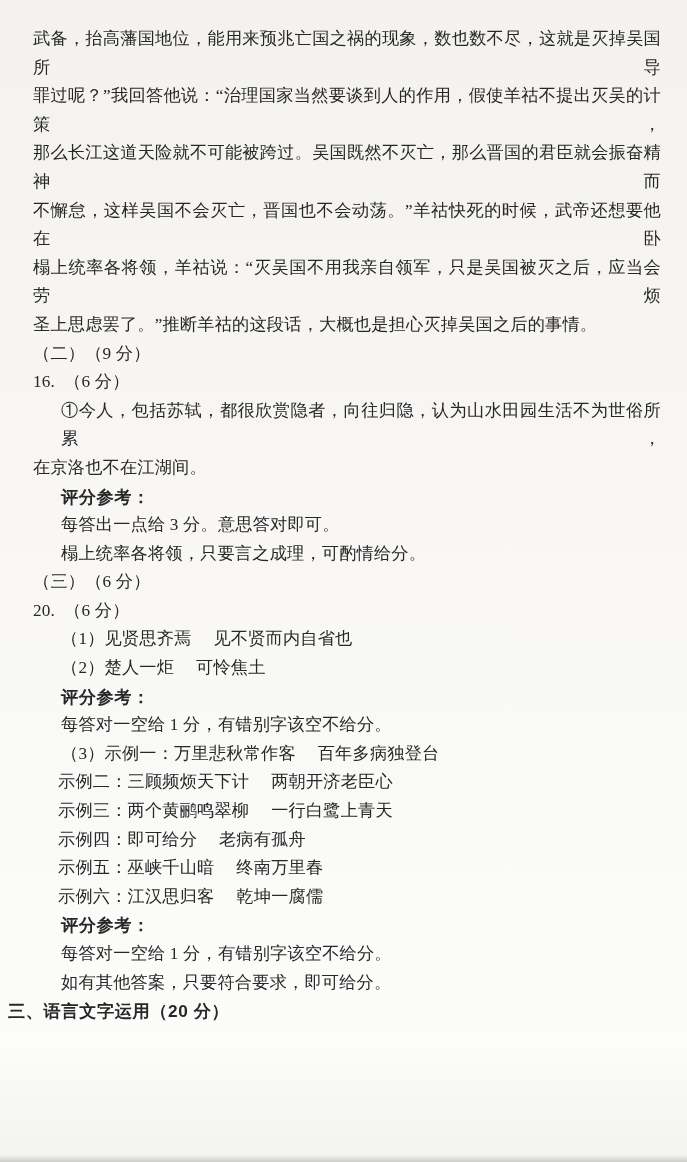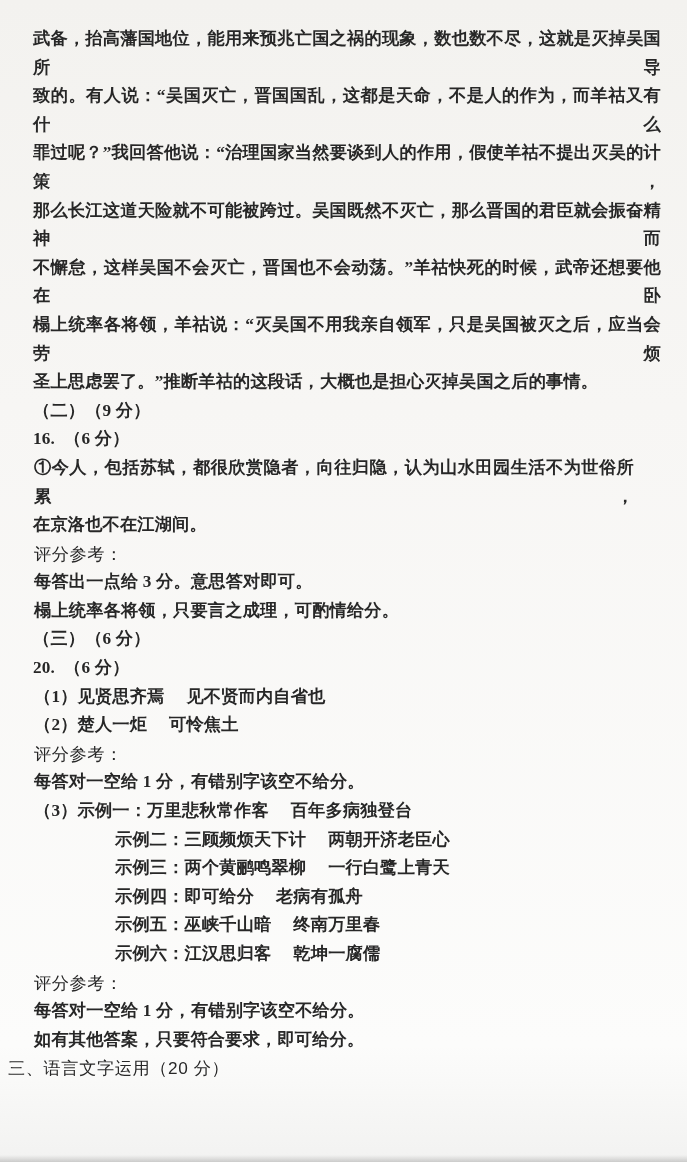--- a/index.html
+++ b/index.html
@@ -16,27 +16,26 @@
   }
   .doc-body { padding-top: 25px; }
   .line {
     margin-left: 33px;
     margin-right: 18px;
     font-size: 17.2px;
     line-height: 28.6px;
     min-height: 28.6px;
     white-space: pre-wrap;
     letter-spacing: 0.2px;
-    font-weight: bold;
   }
-  .ind1 { margin-left: 34px; }
-  .ind2 { margin-left: 115px; }
+  .ind1 { margin-left: 61px; }
+  .ind2 { margin-left: 58px; }
   .outdent { margin-left: 8px; }
   .bold {
-    font-weight: 400;
+    font-weight: 700;
     font-family: "Liberation Sans", "DejaVu Sans", sans-serif;
     letter-spacing: 0.6px;
   }
   .fill {
     width: 628px;
     margin-right: 0;
     text-align: justify;
     text-align-last: justify;
   }
   .ind1.fill { width: 600px; }
@@ -46,21 +45,20 @@
     height: 7px;
     background: linear-gradient(180deg, rgba(0,0,0,0) 0%, rgba(0,0,0,0.16) 100%);
   }
 </style>
 </head>
 <body>
 
 <div class="page">
   <div id="doc-body" class="doc-body">
       <div class="line ind0 fill">武备，抬高藩国地位，能用来预兆亡国之祸的现象，数也数不尽，这就是灭掉吴国所导</div>
-      <div class="line ind0 fill">致的。有人说：“吴国灭亡，晋国国乱，这都是天命，不是人的作为，而羊祜又有什么</div>
       <div class="line ind0 fill">罪过呢？”我回答他说：“治理国家当然要谈到人的作用，假使羊祜不提出灭吴的计策，</div>
       <div class="line ind0 fill">那么长江这道天险就不可能被跨过。吴国既然不灭亡，那么晋国的君臣就会振奋精神而</div>
       <div class="line ind0 fill">不懈怠，这样吴国不会灭亡，晋国也不会动荡。”羊祜快死的时候，武帝还想要他在卧</div>
       <div class="line ind0 fill">榻上统率各将领，羊祜说：“灭吴国不用我亲自领军，只是吴国被灭之后，应当会劳烦</div>
       <div class="line ind0">圣上思虑罢了。”推断羊祜的这段话，大概也是担心灭掉吴国之后的事情。</div>
       <div class="line ind0">（二）（9 分）</div>
       <div class="line ind0">16.  （6 分）</div>
       <div class="line ind1 fill">①今人，包括苏轼，都很欣赏隐者，向往归隐，认为山水田园生活不为世俗所累，</div>
       <div class="line ind0">在京洛也不在江湖间。</div>
       <div class="line ind1 bold">评分参考：</div>

